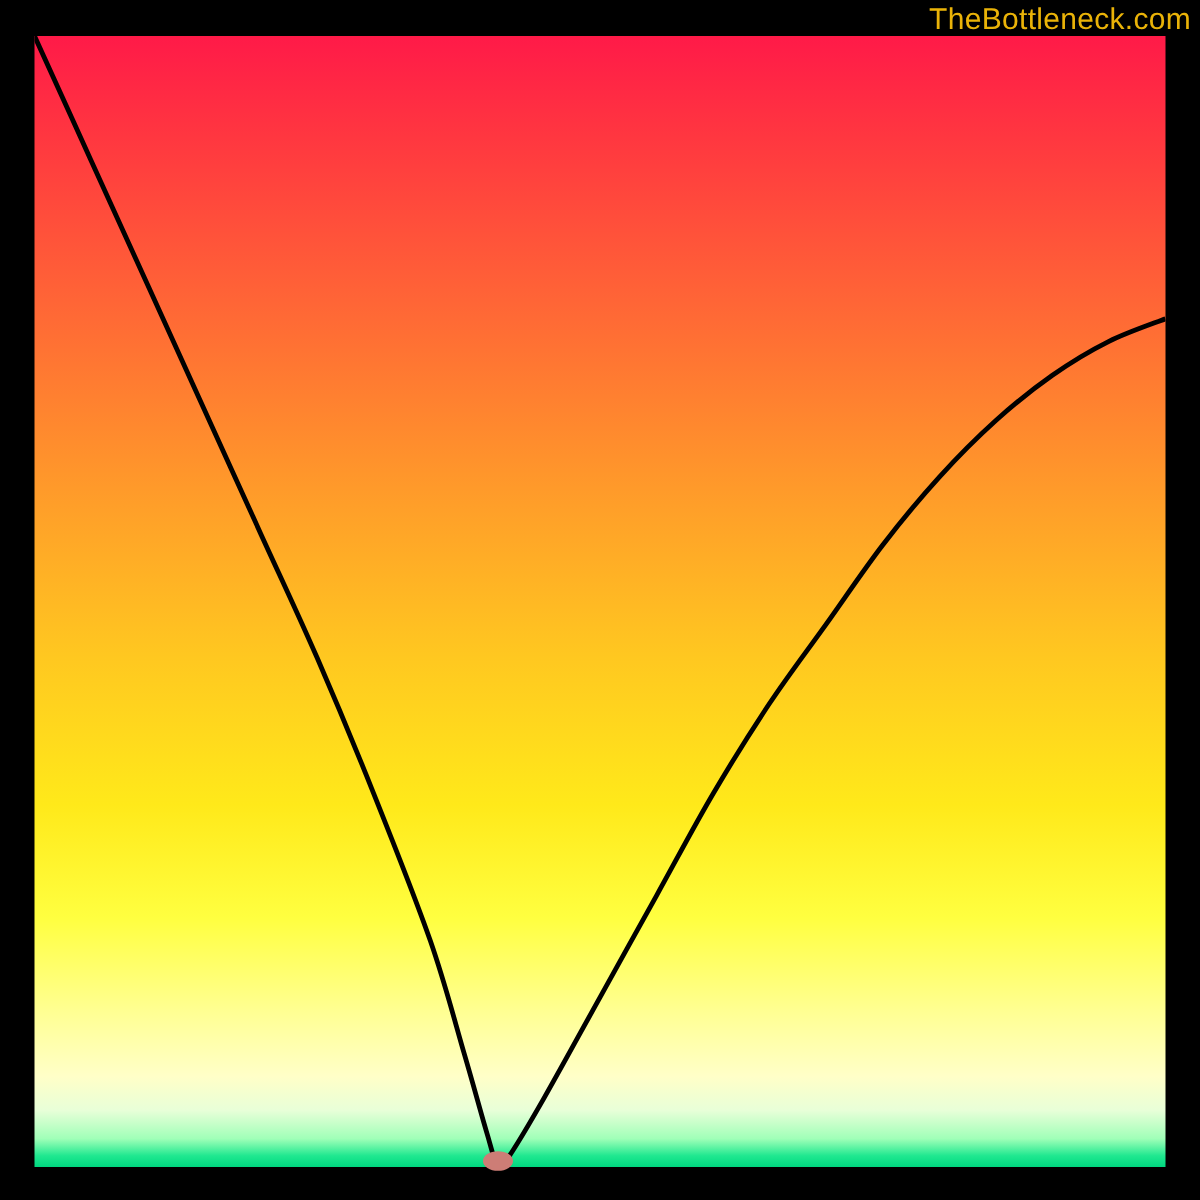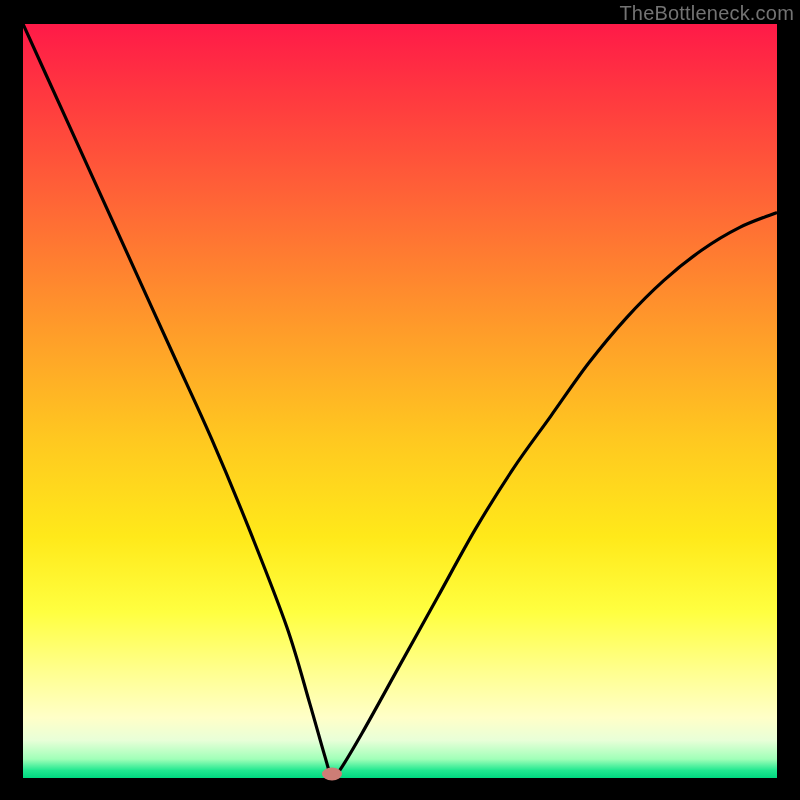--- a/index.html
+++ b/index.html
@@ -38,21 +38,21 @@
       #e8ffd8 95%,
       #a0ffb8 97.5%,
       #20e890 99%,
       #00d880 100%
     );
   }
   .watermark {
     position: absolute;
     top: 2px;
     right: 6px;
-    color: #737373;
+    color: #eab308;
     font-size: 20px;
     font-weight: 500;
     letter-spacing: 0.2px;
     user-select: none;
   }
   svg.curve {
     position: absolute;
     left: 0;
     top: 0;
     width: 754px;

